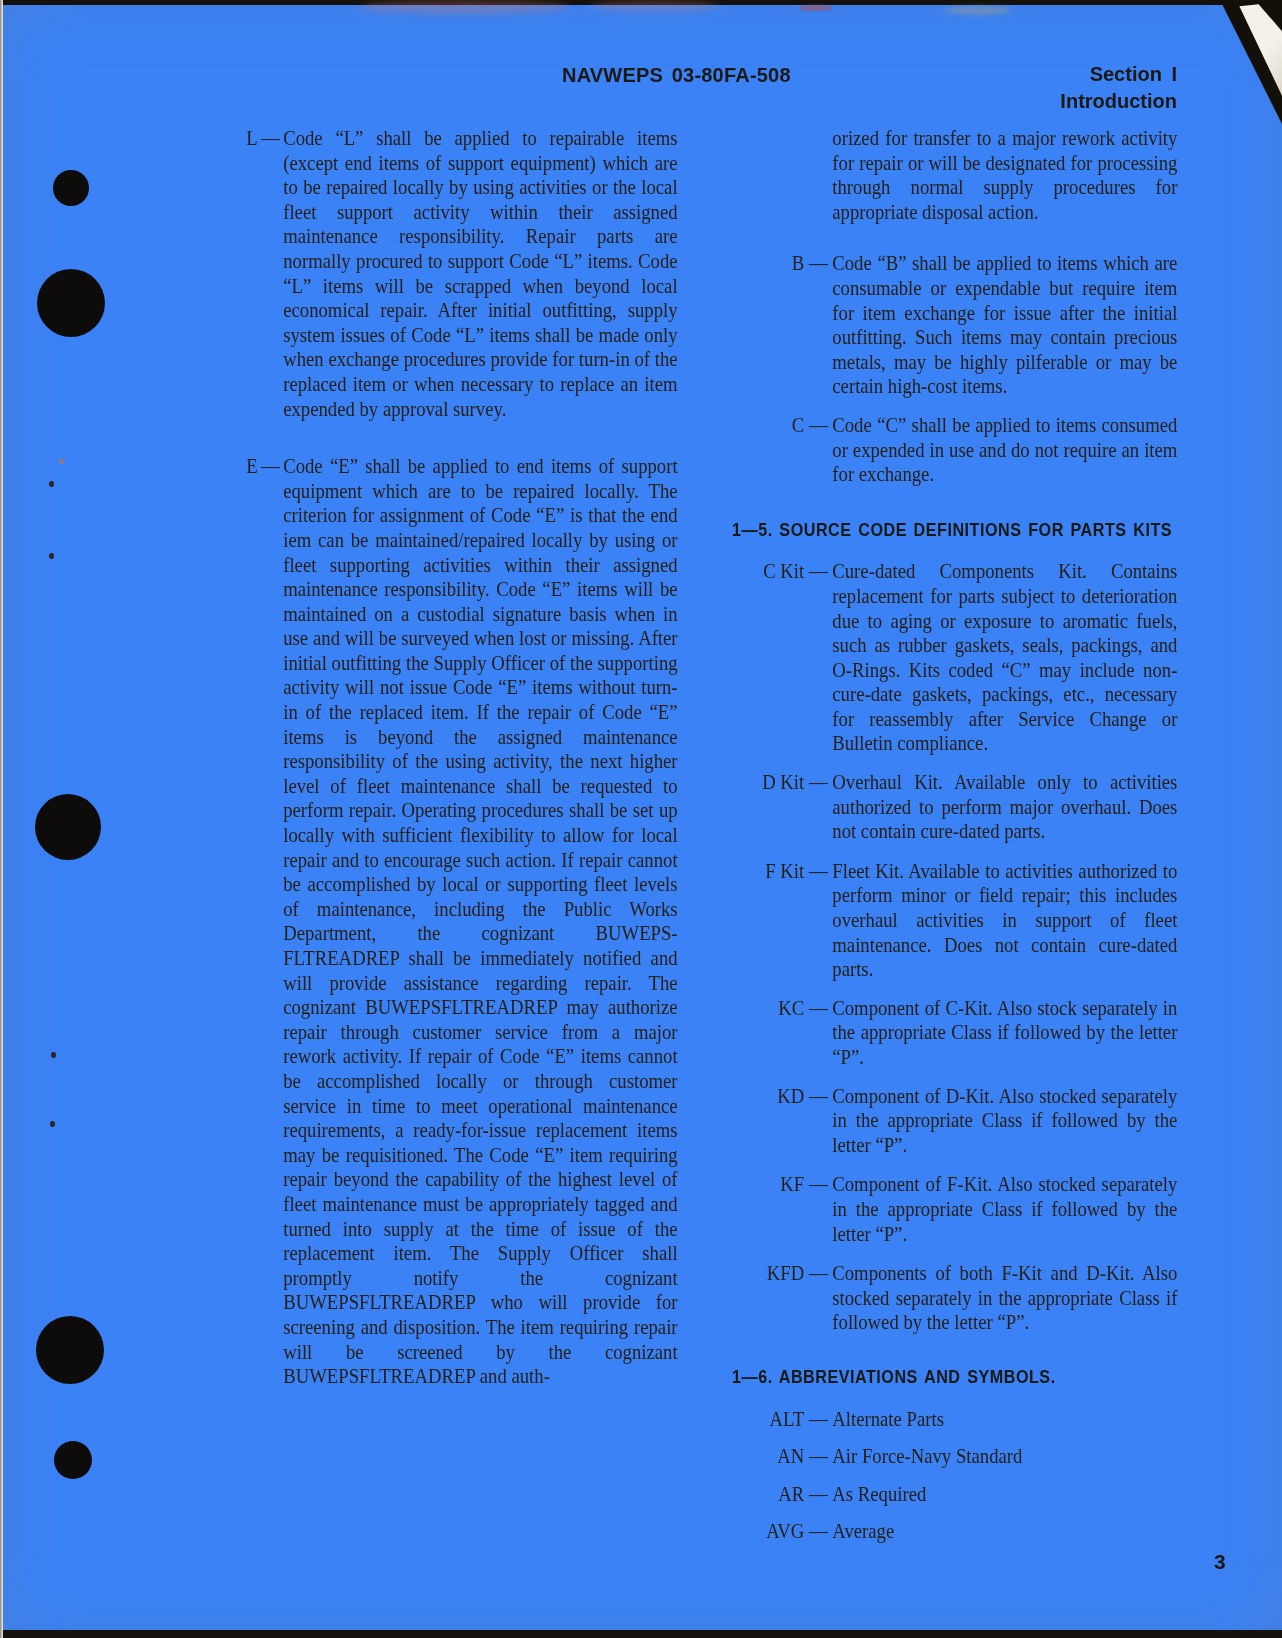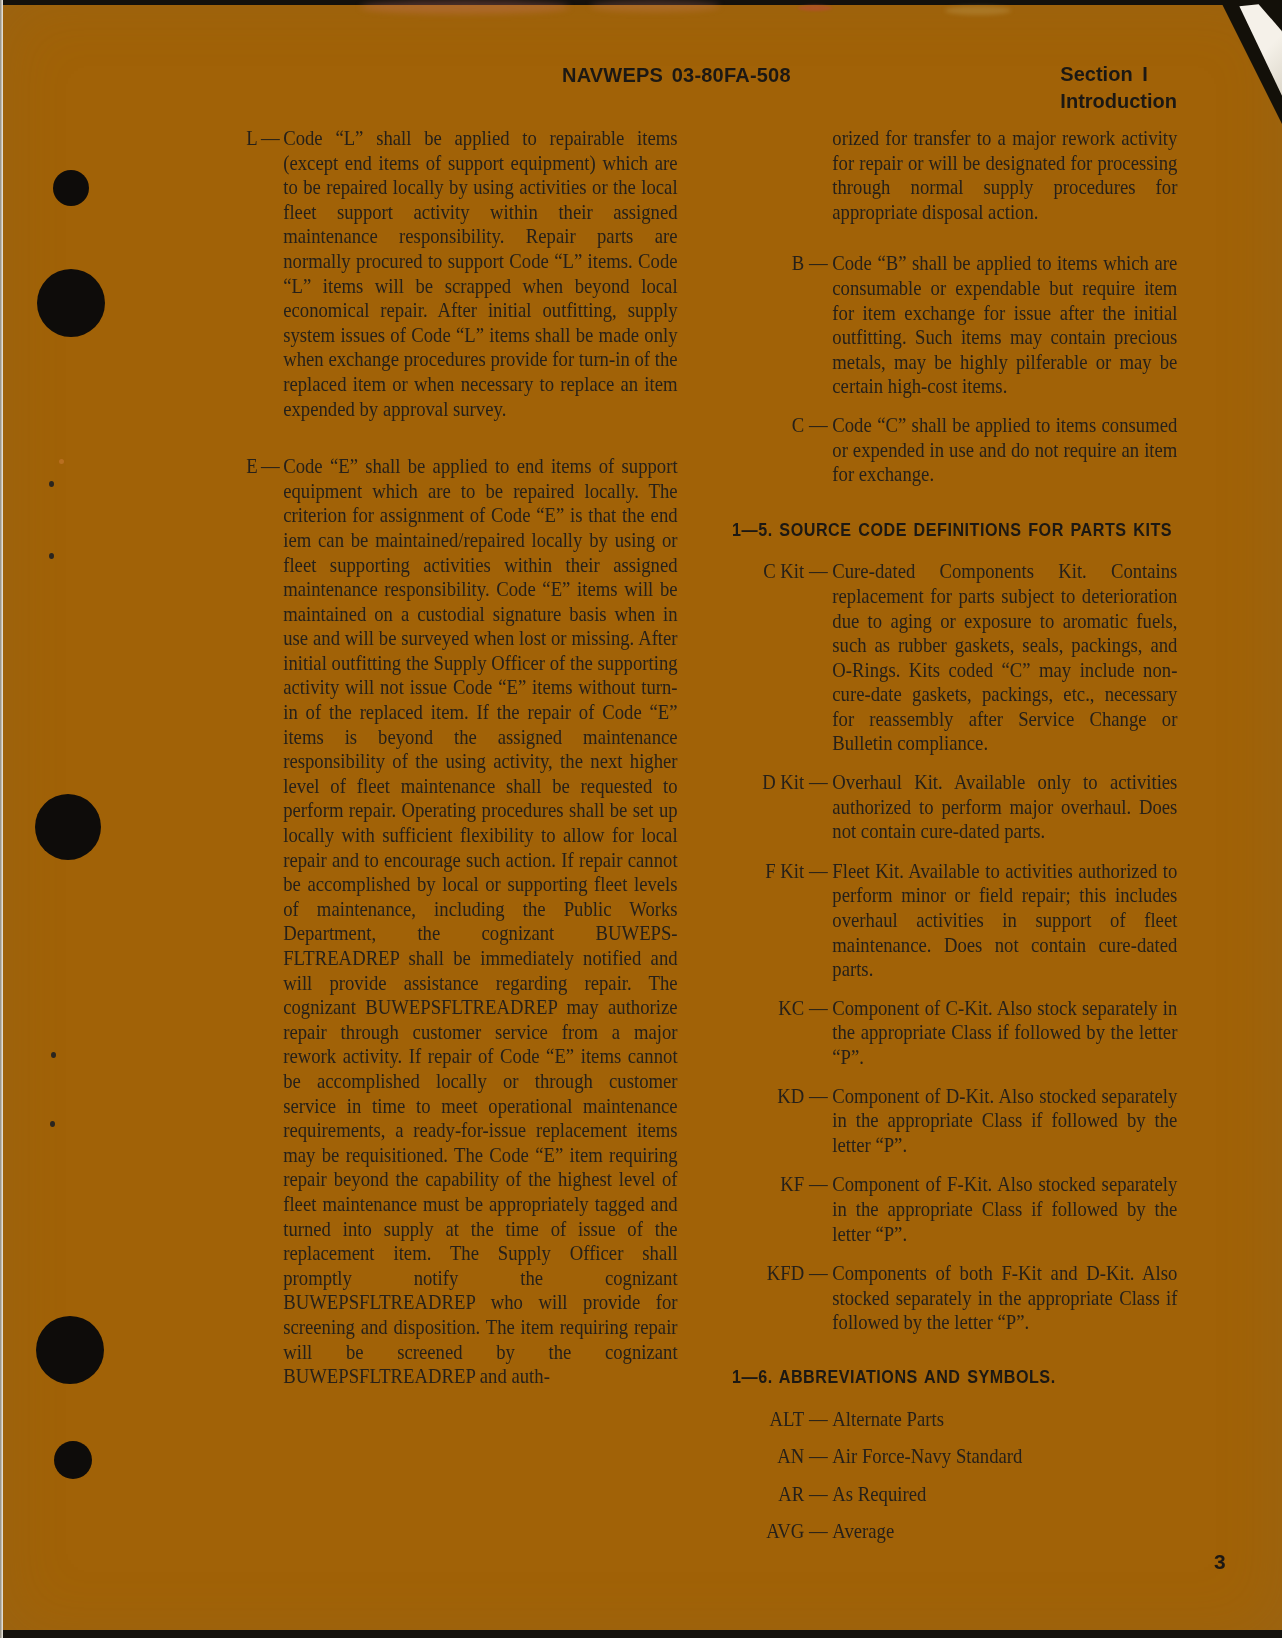--- a/index.html
+++ b/index.html
@@ -1,17 +1,17 @@
 <!DOCTYPE html>
 <html><head>
 <meta charset="utf-8">
 <style>
   html,body{margin:0;padding:0;background:#0e0c09;}
   .page{
-    position:relative;width:1282px;height:1638px;background:#a16207;
+    position:relative;width:1282px;height:1638px;background:#3b82f6;
     overflow:hidden;box-shadow:inset 0 0 70px rgba(120,110,88,.16);
     font-family:"Liberation Serif","DejaVu Serif",serif;color:#262019;
   }
   
   .top-bar{position:absolute;left:0;top:0;width:1232px;height:5px;background:#14110c;}
   .bottom-bar{position:absolute;left:0;top:1630px;width:1282px;height:8px;background:#15120d;}
   .left-edge{position:absolute;left:0;top:0;width:3px;height:1638px;background:linear-gradient(90deg,#8d8779,#f2efe7);}
   .corner-black{position:absolute;top:0;right:0;width:62px;height:124px;background:#131009;
     clip-path:polygon(0 0,100% 0,100% 100%);}
   .corner-fold{position:absolute;top:0;right:0;width:52px;height:104px;
@@ -28,21 +28,21 @@
   .speck-3{left:51px;top:1052px;} .speck-4{left:50px;top:1121px;}
   .speck-orange{position:absolute;left:59px;top:459px;width:5px;height:5px;border-radius:50%;background:rgba(200,120,50,.6);}
   .stain{position:absolute;border-radius:50%;filter:blur(3px);}
   .stain-1{left:360px;top:0;width:210px;height:14px;background:rgba(205,118,108,.30);}
   .stain-2{left:590px;top:0;width:130px;height:12px;background:rgba(210,130,115,.25);}
   .stain-3{left:798px;top:5px;width:34px;height:6px;background:rgba(190,70,60,.5);filter:blur(1px);}
   .stain-4{left:945px;top:6px;width:66px;height:9px;background:rgba(200,170,100,.30);filter:blur(2px);}
   
   .sans{font-family:"Liberation Sans","DejaVu Sans",sans-serif;font-weight:bold;color:#1c1813;}
   .doc-number{position:absolute;left:562px;top:64px;font-size:20px;letter-spacing:.2px;word-spacing:3px;}
-  .section-block{position:absolute;right:105px;top:61px;text-align:left;font-size:20px;line-height:27px;word-spacing:4px;}
+  .section-block{position:absolute;right:105px;top:61px;text-align:right;font-size:20px;line-height:27px;word-spacing:4px;}
   
   .col{position:absolute;transform-origin:0 0;transform:scaleX(.85);
     font-size:22px;line-height:24.6px;}
   .col-left{left:239px;top:126px;width:516px;}
   .col-right{left:732px;top:126px;width:524px;}
   .def{text-align:justify;}
   .def .lbl,.def .dsh{display:inline-block;text-indent:0;}
   .def .lbl{text-align:right;}
   .def .dsh{text-align:center;}
   .col-left .def{padding-left:52px;text-indent:-52px;}

